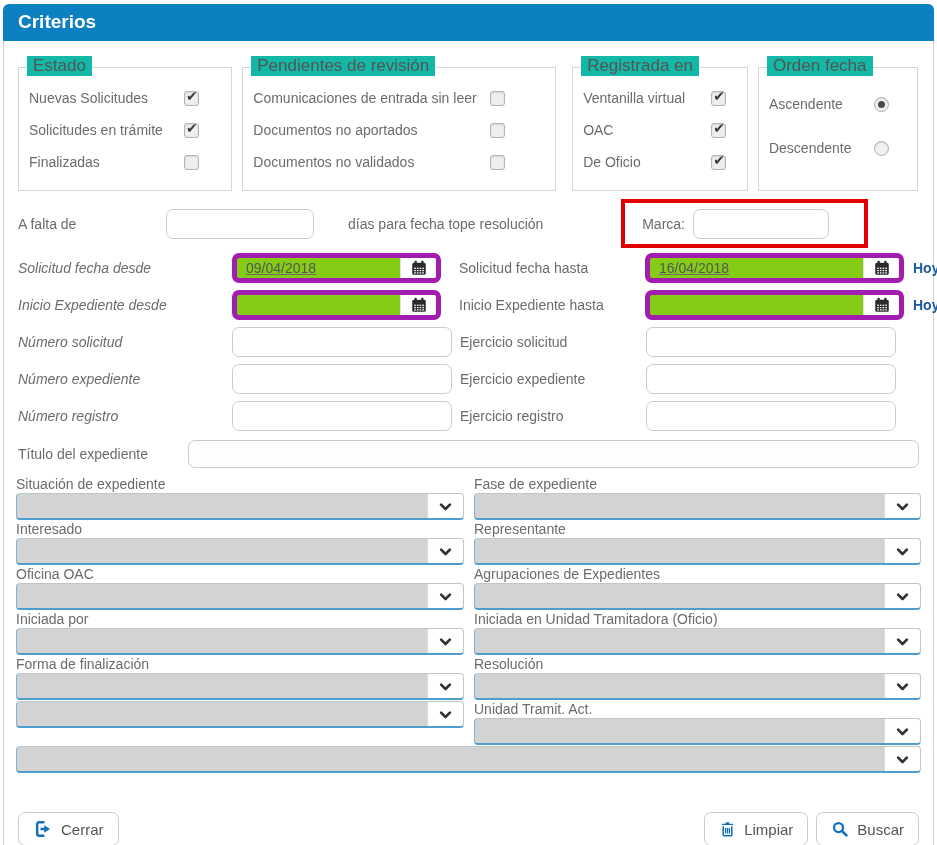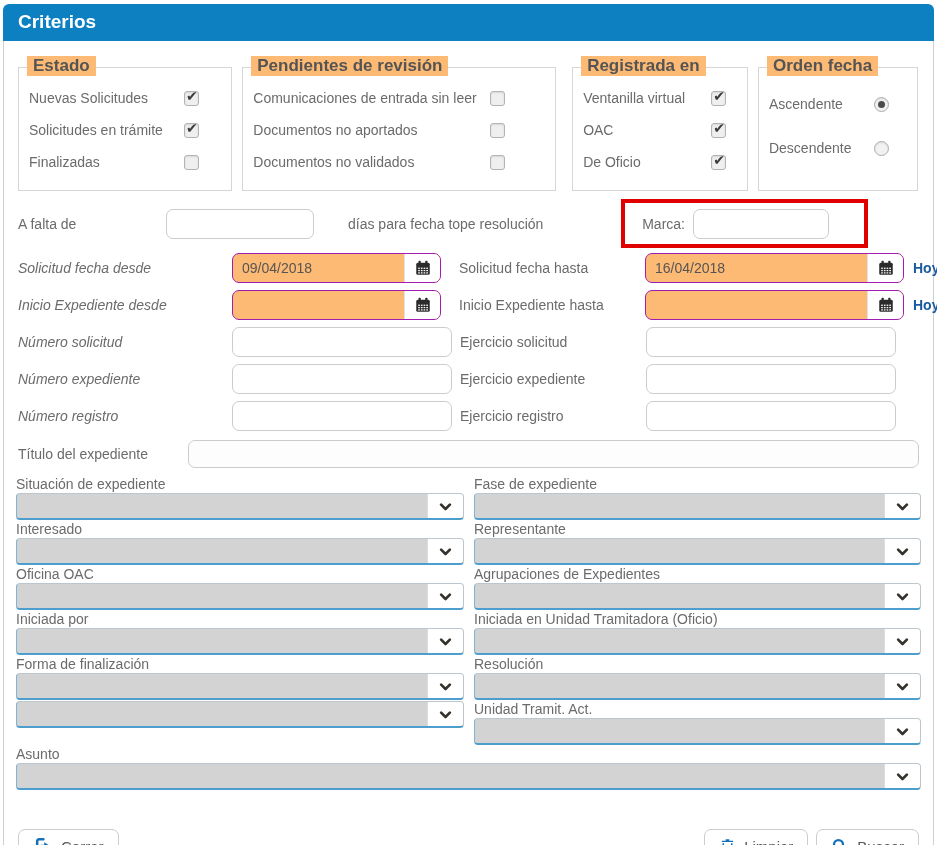--- a/index.html
+++ b/index.html
@@ -18,22 +18,22 @@
   .panel-body {
     flex: 1; border: 1px solid #cfcfcf; border-top: none; background: #fff;
     padding-top: 26px;
   }
   .label { color: #6b6b6b; font-size: 14px; }
 
   
   .fs-row { display: flex; padding: 0 15px 0 14px; gap: 10px; height: 124px; margin-bottom: 10px; }
   .fs { border: 1px solid #d6d6d6; position: relative; padding: 22px 10px 8px; background: #fff; }
   .fs-legend {
-    position: absolute; top: -12px; left: 8px; background: #fdba74; padding: 0 6px;
-    font-size: 17px; font-weight: 700; color: #545454; white-space: nowrap;
+    position: absolute; top: -12px; left: 8px; background: #14b8a6; padding: 0 6px;
+    font-size: 17px; font-weight: 400; color: #545454; white-space: nowrap;
   }
   .fs-estado { width: 217px; }
   .fs-pendientes { width: 318px; margin-right: 6px; }
   .fs-registrada { width: 178px; margin-right: 0px; }
   .fs-orden { width: 162px; }
   .cbrow { display: flex; justify-content: space-between; align-items: center; margin-bottom: 16px; }
   .fs-estado .cbrow { width: 170px; }
   .fs-pendientes .cbrow { width: 252px; }
   .fs-registrada .cbrow { width: 143px; }
   .fs-orden .cbrow { width: 120px; margin-top: 6px; margin-bottom: 28px; }
@@ -64,22 +64,22 @@
   .lab-afalta { width: 128px; flex: none; }
   .lab-c2 { width: 186px; flex: none; margin-left: 18px; }
   .suffix { margin-left: 14px; }
 
   input.txt {
     height: 30px; border: 1px solid #ccc; border-radius: 7px; background: #fff;
     padding: 0 9px; font-size: 14px; color: #555; outline: none;
     font-family: "Liberation Sans", sans-serif;
   }
   .dategroup {
-    display: flex; height: 30px; border: 1px solid #a21caf; border-radius: 7px;
-    background: #fdba74; overflow: hidden; flex: none;
+    display: flex; height: 30px; border: 5px solid #a21caf; border-radius: 7px;
+    background: #84cc16; overflow: hidden; flex: none; text-decoration: underline;
   }
   .dategroup input {
     border: none; outline: none; padding: 0 9px; font-size: 14px; color: #555;
     flex: 1; min-width: 0; background: transparent;
     font-family: "Liberation Sans", sans-serif;
   }
   .calbtn {
     width: 36px; flex: none; background: #fff; border: none;
     border-left: 1px solid #e2e2e2; display: flex; align-items: center;
     justify-content: center; cursor: pointer;
@@ -514,21 +514,20 @@
                   <span class="icon">
                     <svg width="15" height="15" viewBox="0 0 24 24">
                       <path d="M5 9l7 7 7-7" stroke="#35312c" stroke-width="4.2" fill="none" stroke-linecap="round" stroke-linejoin="round"></path>
                     </svg>
                   </span>
                 </div>
               </div>
         </div>
       </div>
       <div class="sel-cell-full">
-        <div class="sel-label">Asunto</div>
         <div class="select">
               <div class="fill"></div>
               <div class="chev">
                 <span class="icon">
                   <svg width="15" height="15" viewBox="0 0 24 24">
                     <path d="M5 9l7 7 7-7" stroke="#35312c" stroke-width="4.2" fill="none" stroke-linecap="round" stroke-linejoin="round"></path>
                   </svg>
                 </span>
               </div>
             </div>

